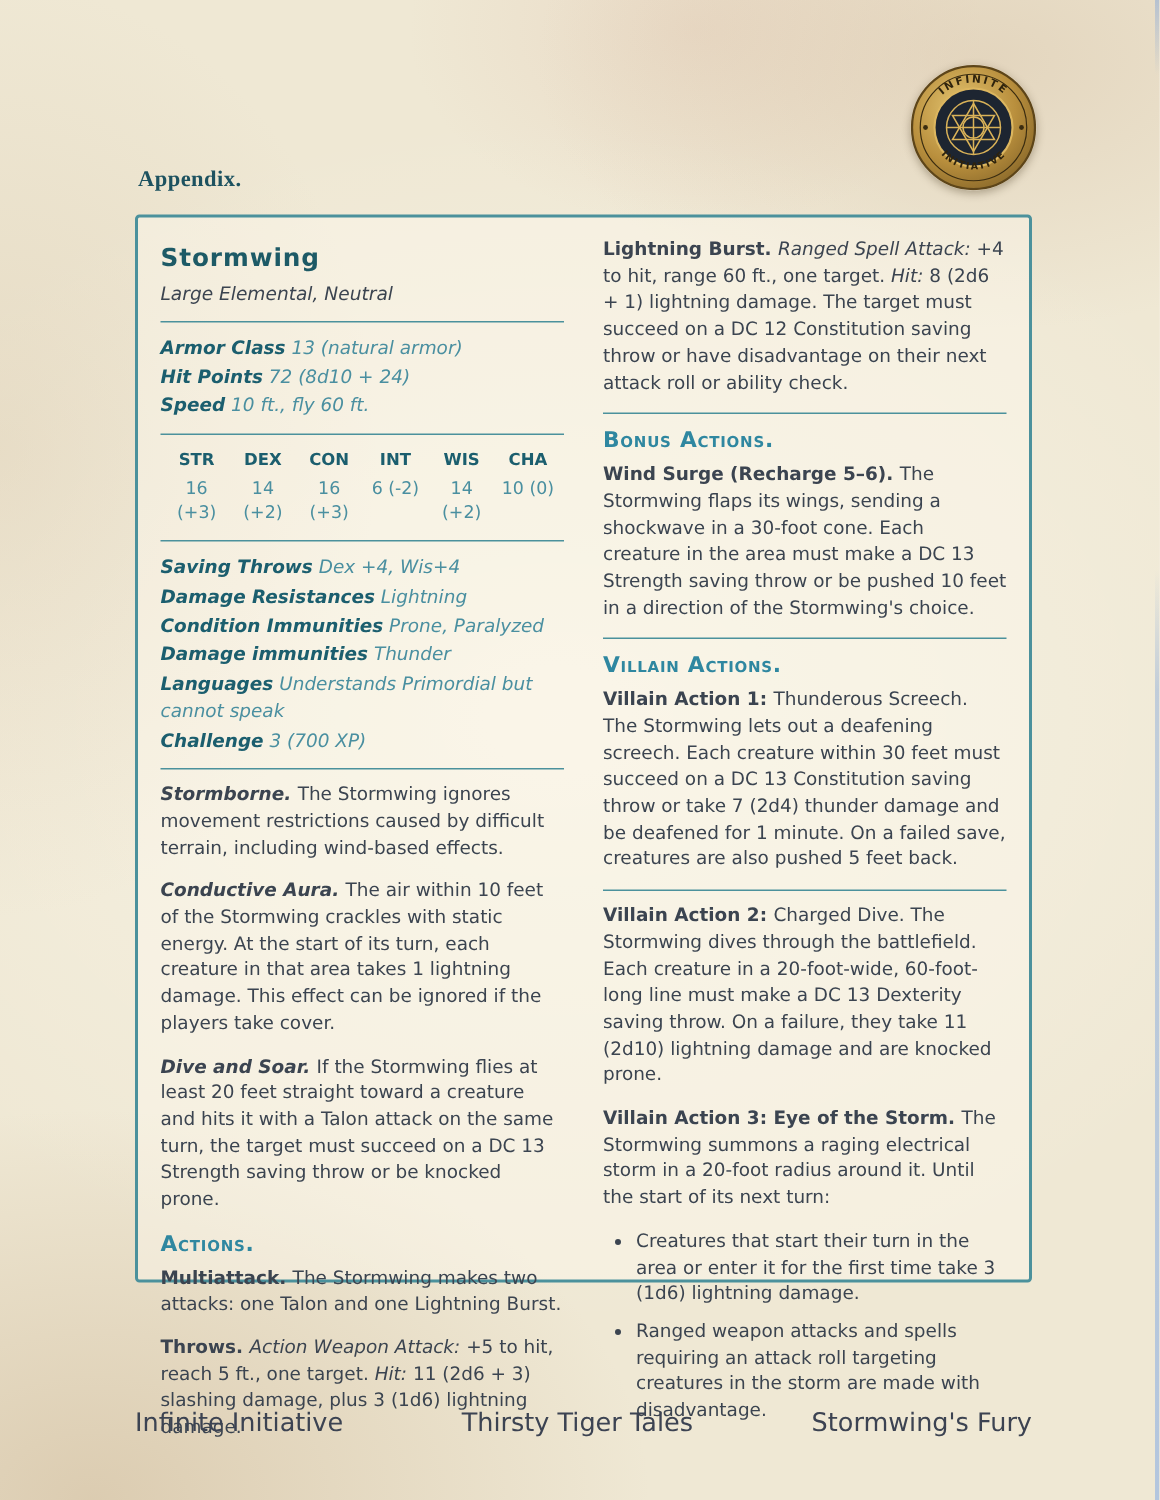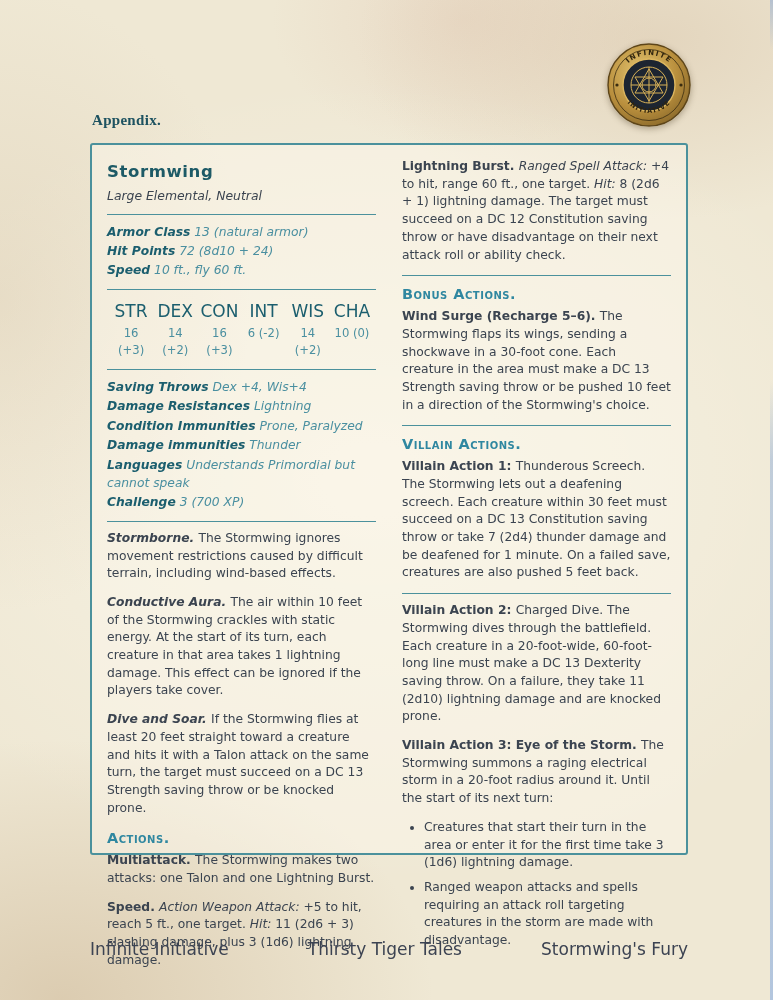--- a/index.html
+++ b/index.html
@@ -31,21 +31,21 @@
   .cols{display:flex;gap:26px;height:100%;}
   .col{flex:1 1 0;min-width:0;font-size:12.3px;line-height:1.44;}
   .monster-name{font-size:16.5px;font-weight:bold;color:#1d5a66;letter-spacing:0.6px;margin:2px 0 3px;}
   .monster-meta{font-style:italic;font-size:12.4px;color:#3b4450;}
   .rule{border-top:1.6px solid #4b919c;margin:9px 0 8px;}
   .stat-line{margin:1px 0;line-height:1.5;font-style:italic;}
   .lbl{font-weight:bold;color:#1b5e6e;}
   .val{color:#4a8fa0;}
   .abilities{display:flex;justify-content:space-between;text-align:center;padding:1px 2px;}
   .ab-cell{flex:1;}
-  .ab-name{font-weight:normal;color:#1b5e6e;font-size:17px;}
+  .ab-name{font-weight:bold;color:#1b5e6e;font-size:11px;}
   .ab-val{color:#4a8fa0;font-size:11.6px;margin-top:2px;}
   .para{margin:0 0 11px;}
   .bullet{margin:0 0 7px;}
   .st-b{font-weight:bold;}
   .st-i{font-style:italic;}
   .section-h{font-variant:small-caps;color:#2f87a0;font-weight:600;font-size:14.5px;
     letter-spacing:0.5px;margin:8px 0 3px;}
   ul.bullets{margin:2px 0 0;padding-left:22px;}
   .footer{position:absolute;left:90px;top:939px;width:598px;display:flex;
     justify-content:space-between;font-size:17px;color:#3c4352;}
@@ -145,21 +145,21 @@
 
       <div>
           <p class="para"><span class="st-b st-i">Stormborne. </span><span>The Stormwing ignores movement restrictions caused by difficult terrain, including wind-based effects.</span></p>
           <p class="para"><span class="st-b st-i">Conductive Aura. </span><span>The air within 10 feet of the Stormwing crackles with static energy. At the start of its turn, each creature in that area takes 1 lightning damage. This effect can be ignored if the players take cover.</span></p>
           <p class="para"><span class="st-b st-i">Dive and Soar. </span><span>If the Stormwing flies at least 20 feet straight toward a creature and hits it with a Talon attack on the same turn, the target must succeed on a DC 13 Strength saving throw or be knocked prone.</span></p>
         </div>
 
       <div class="section-h">Actions.</div>
       <div>
           <p class="para"><span class="st-b">Multiattack. </span><span>The Stormwing makes two attacks: one Talon and one Lightning Burst.</span></p>
-          <p class="para"><span class="st-b">Speed. </span><span class="st-i">Action Weapon Attack: </span><span>+5 to hit, reach 5 ft., one target. </span><span class="st-i">Hit: </span><span>11 (2d6 + 3) slashing damage, plus 3 (1d6) lightning damage.</span></p>
+          <p class="para"><span class="st-b">Throws. </span><span class="st-i">Action Weapon Attack: </span><span>+5 to hit, reach 5 ft., one target. </span><span class="st-i">Hit: </span><span>11 (2d6 + 3) slashing damage, plus 3 (1d6) lightning damage.</span></p>
         </div>
     </div>
 
     <div class="col">
       <div>
           <p class="para"><span class="st-b">Lightning Burst. </span><span class="st-i">Ranged Spell Attack: </span><span>+4 to hit, range 60 ft., one target. </span><span class="st-i">Hit: </span><span>8 (2d6 + 1) lightning damage. The target must succeed on a DC 12 Constitution saving throw or have disadvantage on their next attack roll or ability check.</span></p>
         </div>
       <div class="rule"></div>
 
       <div class="section-h">Bonus Actions.</div>

